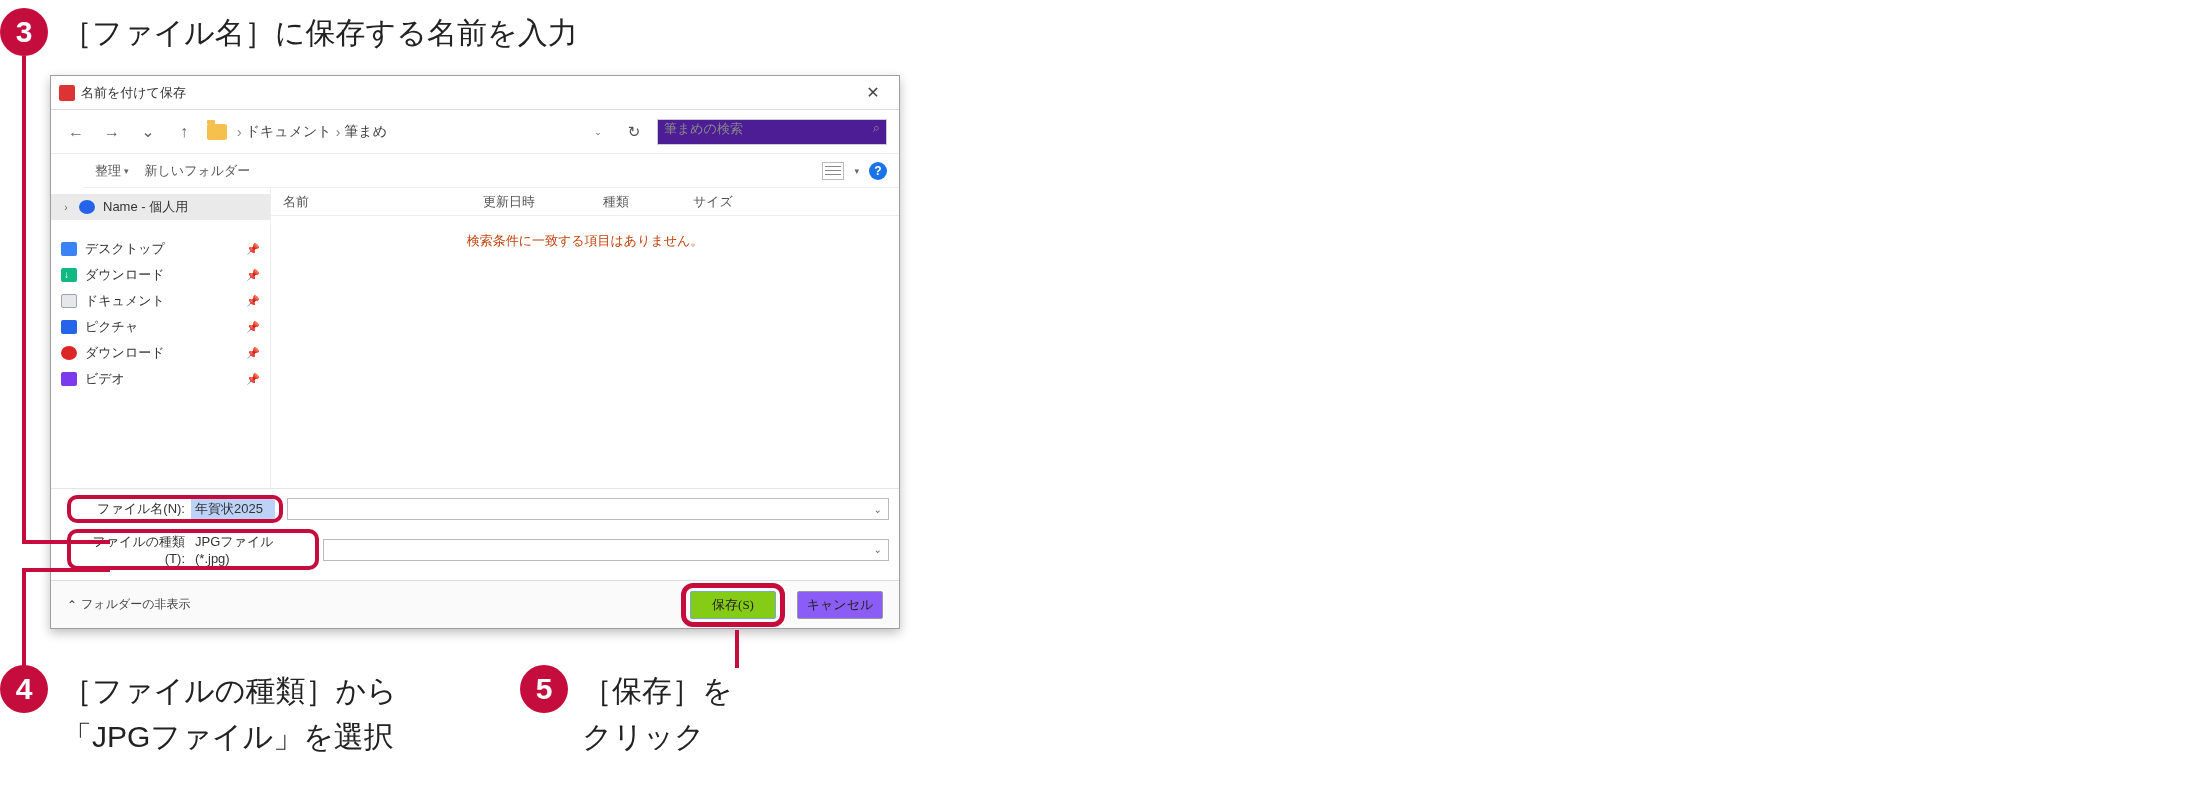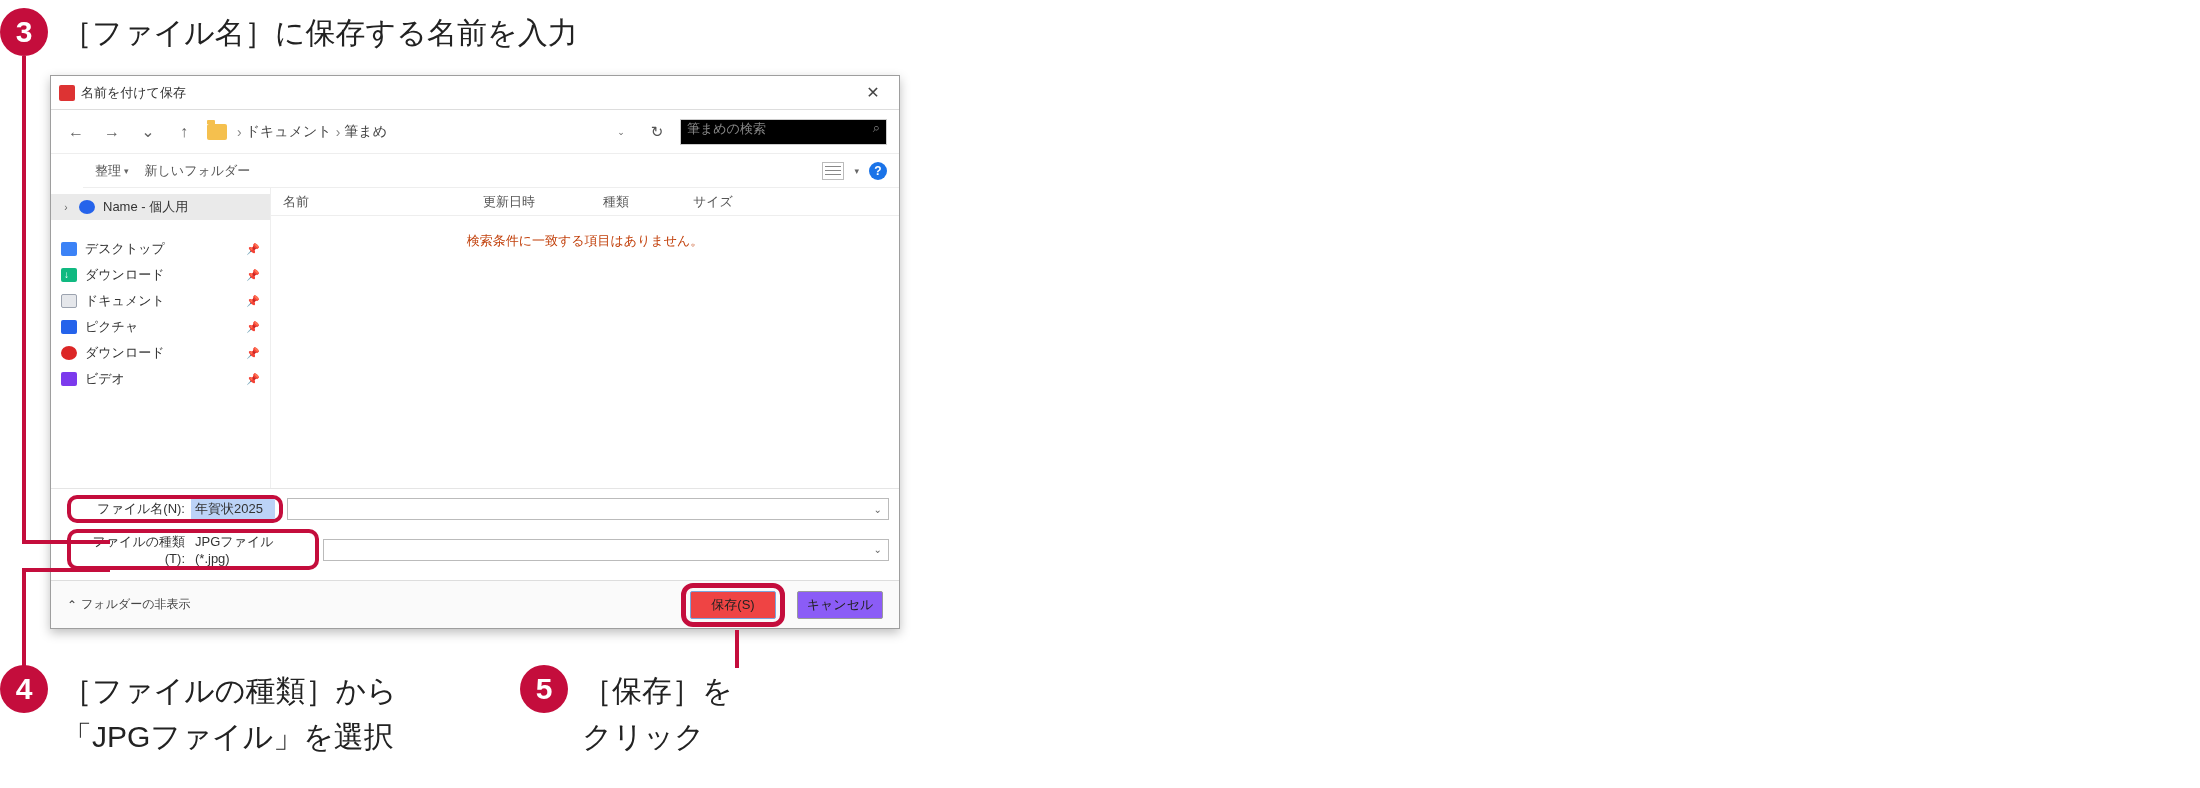--- a/index.html
+++ b/index.html
@@ -88,26 +88,26 @@
   }
   .nav-folder-icon::before{
     content:""; position:absolute; top:-4px; left:0;
     width:8px; height:4px; background:#f5c04e; border-radius:1px 1px 0 0;
   }
   .path { flex: 0 1 auto; display:flex; align-items:center; gap:4px; font-size:14px; color:#444;}
   .path-sep{color:#888;}
   .spacer{flex:1;}
   .refresh-icon{font-size:15px;color:#555;}
   .search-box {
-    width: 207px; height: 26px;
+    width: 230px; height: 26px;
     border: 1px solid #ccc;
     padding: 0 6px;
     font-size: 13px;
     color: #888;
-    background:#000000;
+    background:#4c1d95;
   }
 
   .toolrow {
     height: 34px;
     display:flex; align-items:center; gap:16px;
     padding: 0 12px;
     border-bottom:1px solid #eee;
     font-size:13px; color:#555;margin-left:32px;
   }
   .toolrow .menu-item{display:flex;align-items:center;gap:3px;}
@@ -164,21 +164,21 @@
   .footer{
     height:48px;display:flex;align-items:center;padding:0 16px;border-top:1px solid #ddd;
     background:#fafafa;
   }
   .footer .fold-toggle{font-size:12px;color:#444;display:flex;align-items:center;gap:4px;}
   .footer .right{margin-left:auto;display:flex;align-items:center;gap:12px;}
   .btn{
     min-width:86px;height:28px;border:1px solid #9a9a9a;background:#8b5cf6;
     display:flex;align-items:center;justify-content:center;font-size:13px;color:#222;border-radius:2px;
   }
-  .btn.primary{background:#ef4444;border-color:#7aa5dd;}
+  .btn.primary{background:#84cc16;border-color:#7aa5dd;font-family:Liberation Serif, serif;}
 
   
   .save-wrap{
     border:5px solid #c40d3c;border-radius:12px;padding:3px 4px;
   }
 
 </style>
 </head>
 <body>
 

